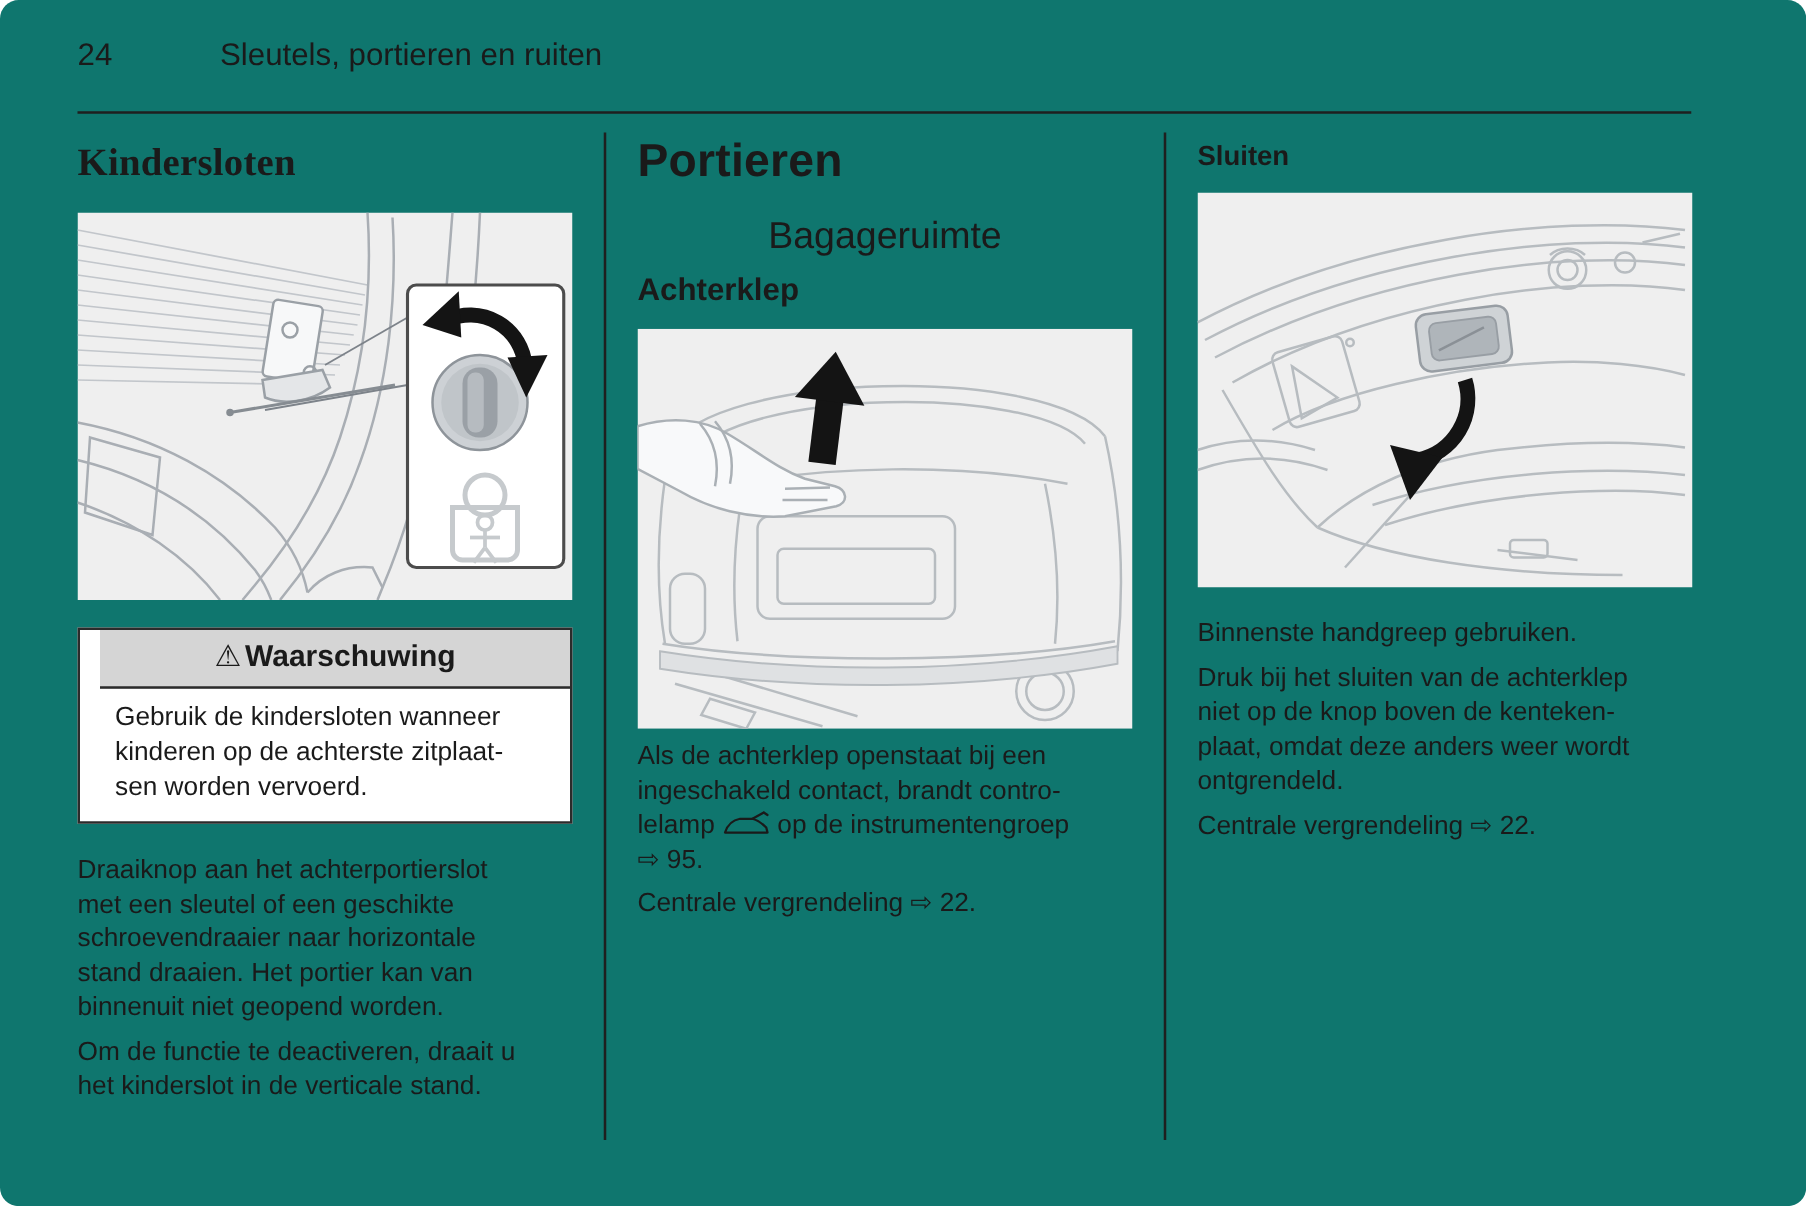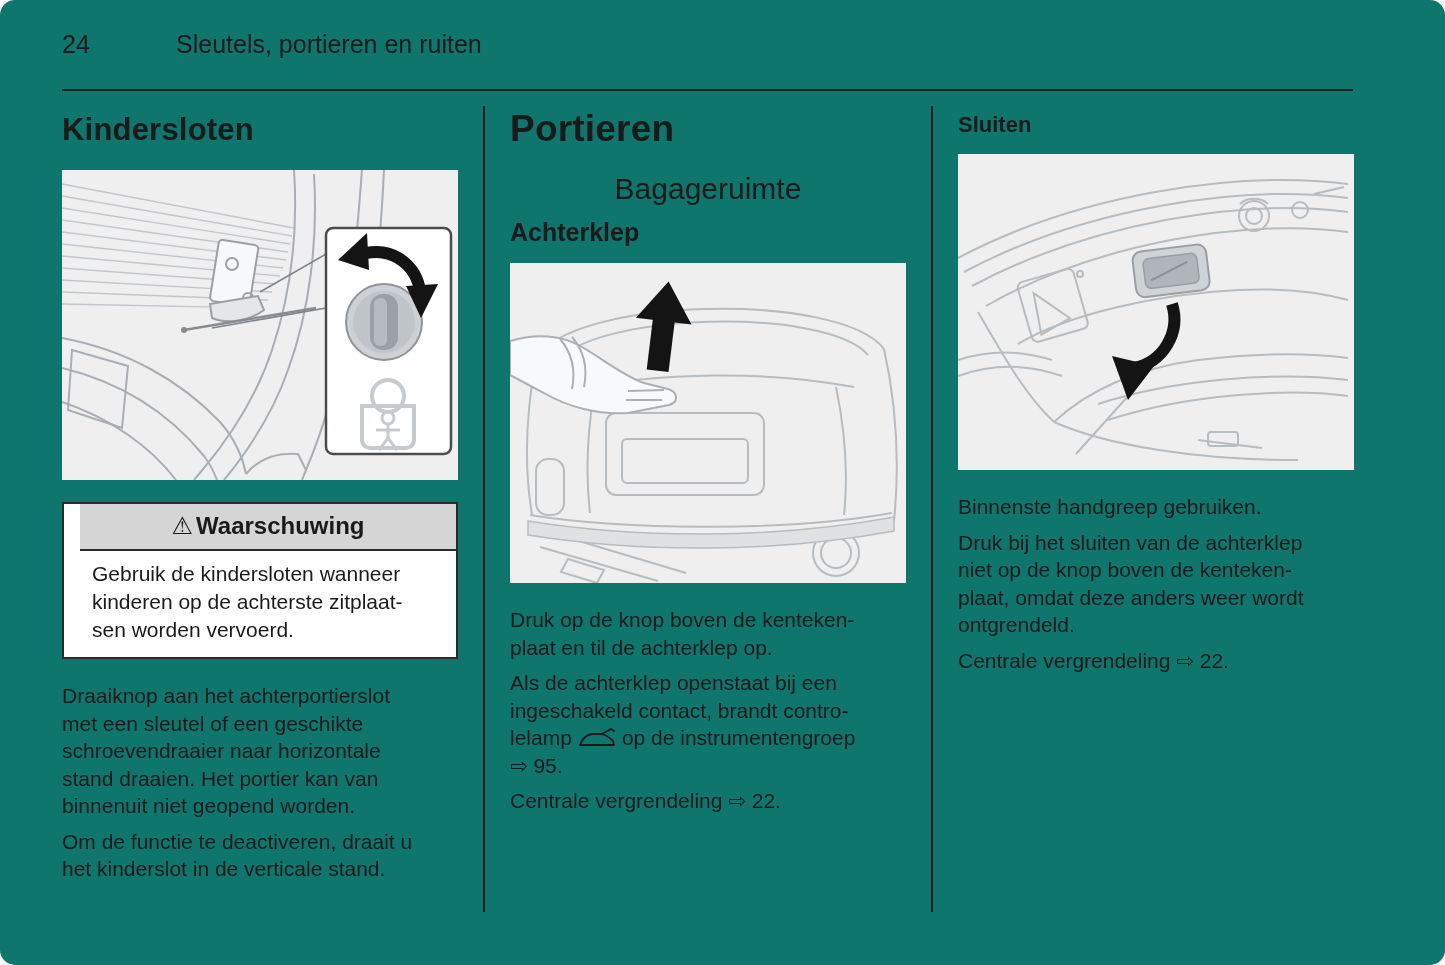--- a/index.html
+++ b/index.html
@@ -18,21 +18,21 @@
   .v-divider { position:absolute; top:106px; width:2px; height:806px; background:#1f1f1f; }
   .div-1 { left:483px; }
   .div-2 { left:931px; }
   .col { position:absolute; top:106px; width:396px; }
   .col-left   { left:62px;  }
   .col-middle { left:510px; }
   .col-right  { left:958px; }
 
   h1,h2,h3,h4,p,figure { margin:0; padding:0; }
   .h-xl { font-size:37px; font-weight:bold; line-height:42px; margin-top:2px; letter-spacing:0.2px; }
-  .h-lg { font-size:31px; font-weight:bold; line-height:36px; margin-top:6px; letter-spacing:0.2px; }
+  .h-lg { font-size:31px; font-weight:bold; line-height:36px; margin-top:6px; letter-spacing:0.2px;font-family:Liberation Serif, serif; }
   .h-lg2{ font-size:30px; font-weight:normal; line-height:36px; margin-top:21px;text-align:center; }
   .h-md { font-size:25px; font-weight:bold; line-height:30px; margin-top:10px; }
   .h-sm { font-size:22px; font-weight:bold; line-height:26px; margin-top:26px; }
   .h-sm-first { font-size:22px; font-weight:bold; line-height:26px; margin-top:6px; }
 
   figure.illu { margin-top:22px; line-height:0; }
   .col-middle figure.illu { margin-top:16px; }
   .col-right  figure.illu { margin-top:16px; }
   figure.illu svg { display:block; }
 
@@ -182,22 +182,20 @@
           <path d="M50,76 C62,90 66,106 62,126" fill="none"></path>
           <path d="M62,74 C74,88 78,104 74,124" fill="none"></path>
         </g>
         <g transform="rotate(7 152 72)">
           <rect x="141" y="52" width="22" height="56" fill="#141414"></rect>
           <polygon points="152,18 124,58 180,58" fill="#141414"></polygon>
         </g>
       </svg>
     </figure>
 
-    <p class="body first">Druk op de knop boven de kenteken-
-plaat en til de achterklep op.</p>
     <p class="body"><span>Als de achterklep openstaat bij een
 ingeschakeld contact, brandt contro-
 lelamp</span><span class="inline-icon"><svg width="38" height="20" viewBox="0 0 38 20">
             <g fill="none" stroke="#1a1a1a" stroke-width="1.8" stroke-linecap="round" stroke-linejoin="round">
               <path d="M2,17 C4,11 8,7 14,6 L24,6 C28,7 32,10 35,13 L36,17 Z"></path>
               <path d="M24,6 L33,1"></path>
               <path d="M33,1 l3,2"></path>
             </g>
           </svg></span><span>op de instrumentengroep
 ⇨ 95.</span></p>

